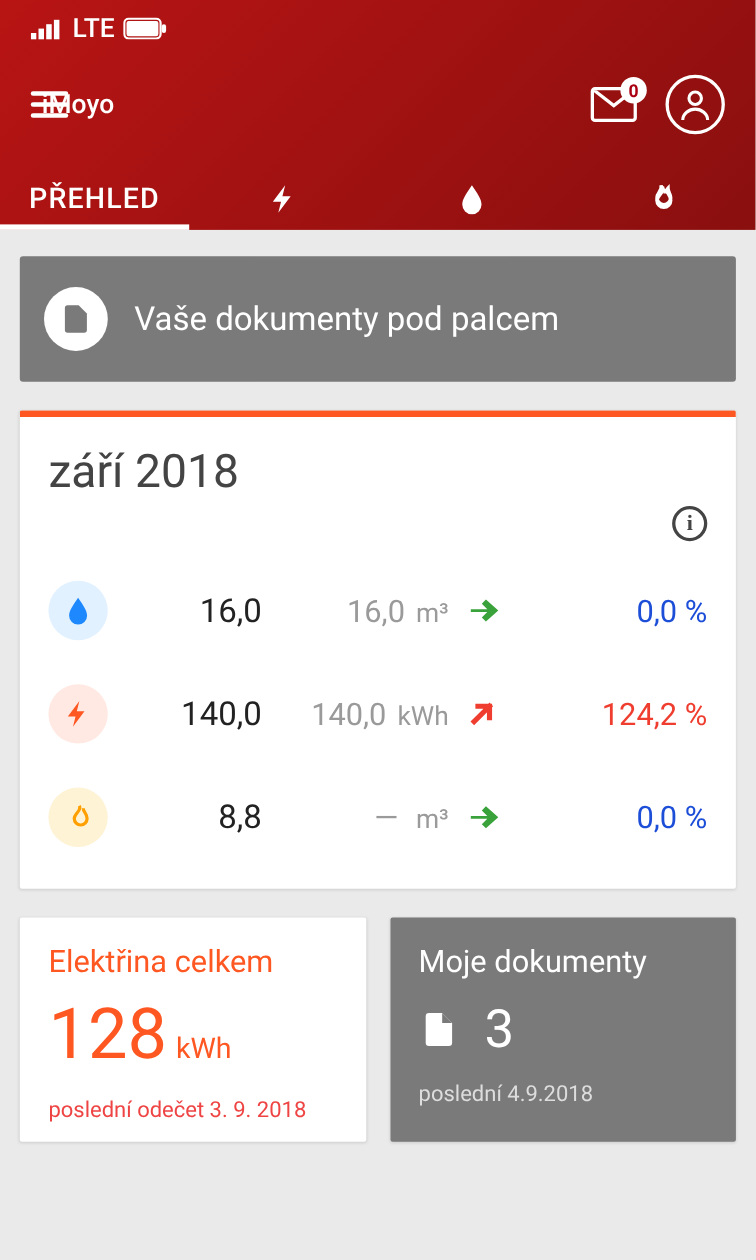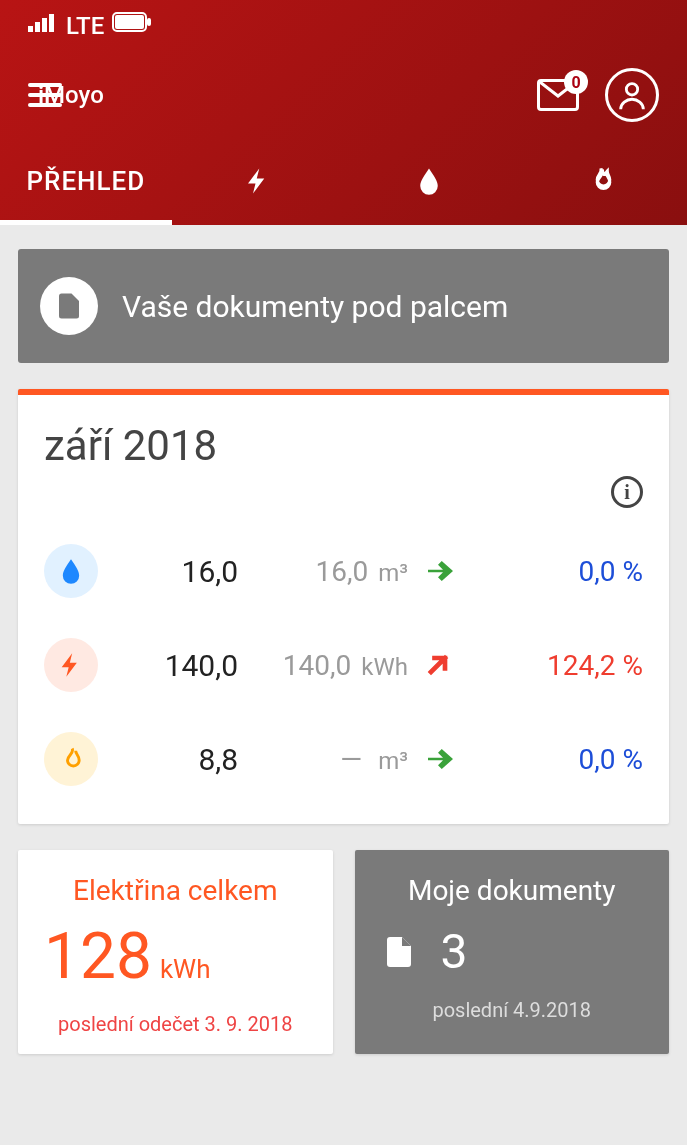--- a/index.html
+++ b/index.html
@@ -17,21 +17,21 @@
 }
 .status-bar {
   display: flex;
   justify-content: space-between;
   align-items: center;
   padding: 12px 28px 8px 28px;
   font-size: 28px;
   font-weight: 500;
 }
 .status-left { display: flex; align-items: center; gap: 8px; }
-.status-right { display: flex; gap: 8px; }
+.status-right { display: flex; align-items: center; gap: 8px; }
 .topbar {
   display: flex;
   align-items: center;
   padding: 20px 28px 24px 28px;
 }
 .hamburger {
   width: 34px; height: 24px; display: flex; flex-direction: column; justify-content: space-between;
 }
 .hamburger span { display: block; height: 4px; background: #fff; border-radius: 2px; }
 .app-title { flex: 1; text-align: left; font-size: 24px; font-weight: 500; margin-left: -24px;}
@@ -40,21 +40,21 @@
 .mail::after{content:"";position:absolute;top:3px;left:3px;right:3px;border-top:14px solid transparent;}
 .mail svg{position:absolute;top:0;left:0}
 .mail-badge {
   position: absolute; top: -12px; right: -12px; background: #fff; color: #a01; font-size: 16px; font-weight: 700;
   width: 24px; height: 24px; border-radius: 50%; display: flex; align-items:center; justify-content:center;
 }
 .avatar { width: 54px; height: 54px; border: 3px solid #fff; border-radius: 50%; display:flex; align-items:center; justify-content:center; margin-left: 26px;}
 .avatar svg { width: 34px; height: 34px; }
 .tabs { display: flex; }
 .tab {
-  flex: 1; text-align: left; padding: 18px 0 27px 0; font-size: 26px; font-weight: 500;
+  flex: 1; text-align: left; padding: 18px 0 11px 0; font-size: 26px; font-weight: 500;
   letter-spacing: 1px; color: #fff; position: relative;
   display:flex;align-items:center;justify-content:center;
 }
 .tab.active::after {
   content: ""; position: absolute; bottom: 0; left: 0; right: 0; height: 5px; background: #fff;
 }
 .tab svg { width: 30px; height: 34px; }
 .content { padding: 24px 18px; display: flex; flex-direction: column; gap: 26px; }
 .docs-banner {
   background: #7a7a7a; color: #fff; display: flex; align-items: center; gap: 24px;
@@ -82,21 +82,21 @@
 .elec-bg{background:#ffe9e2;}
 .fire-bg{background:#fff3d6;}
 .metric-val { width: 140px; text-align: right; font-size: 30px; color: #222; font-weight: 400;}
 .metric-alt { width: 170px; text-align: right; font-size: 28px; color: #9a9a9a; display:flex; justify-content:flex-end; align-items:baseline; gap:10px;}
 .metric-unit { font-size: 24px; color:#9a9a9a;}
 .metric-arrow { width: 60px; display:flex; justify-content:center;}
 .metric-pct { flex:1; text-align: right; font-size: 28px; }
 .green { color: #1d4ed8; }
 .red { color: #ef3d2f; }
 .orange { color: #ff5722; }
-.bottom-grid { display: flex; gap: 22px; text-align: center; }
+.bottom-grid { display: flex; gap: 22px; }
 .half-card { flex: 1; padding: 24px 26px 18px 26px; }
 .half-title { font-size: 28px; margin-bottom: 12px; }
 .big-num { font-size: 64px; font-weight: 400; }
 .kwh { font-size: 26px; }
 .sub { color: #ef4444; font-size: 20px; margin-top: 18px;}
 .docs-card { background: #7a7a7a; color: #fff; }
 .docs-card .half-title { color:#fff; font-size: 28px;}
 .docs-row{display:flex;align-items:center;gap:24px;margin-top:16px;}
 .docs-row svg{width:36px;height:44px;}
 .docs-row .big-num{font-size:48px;}

